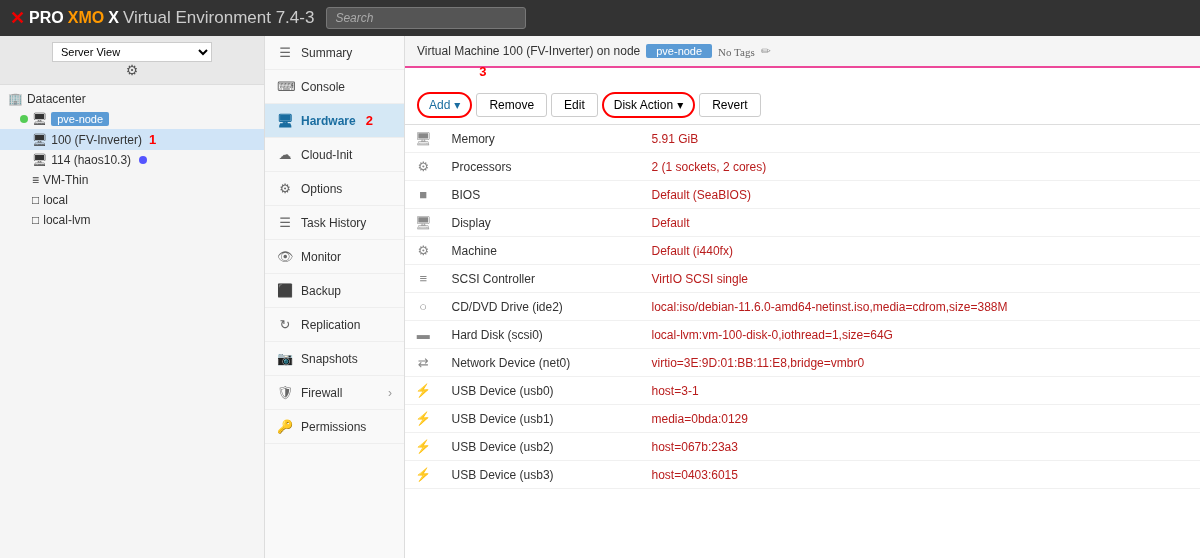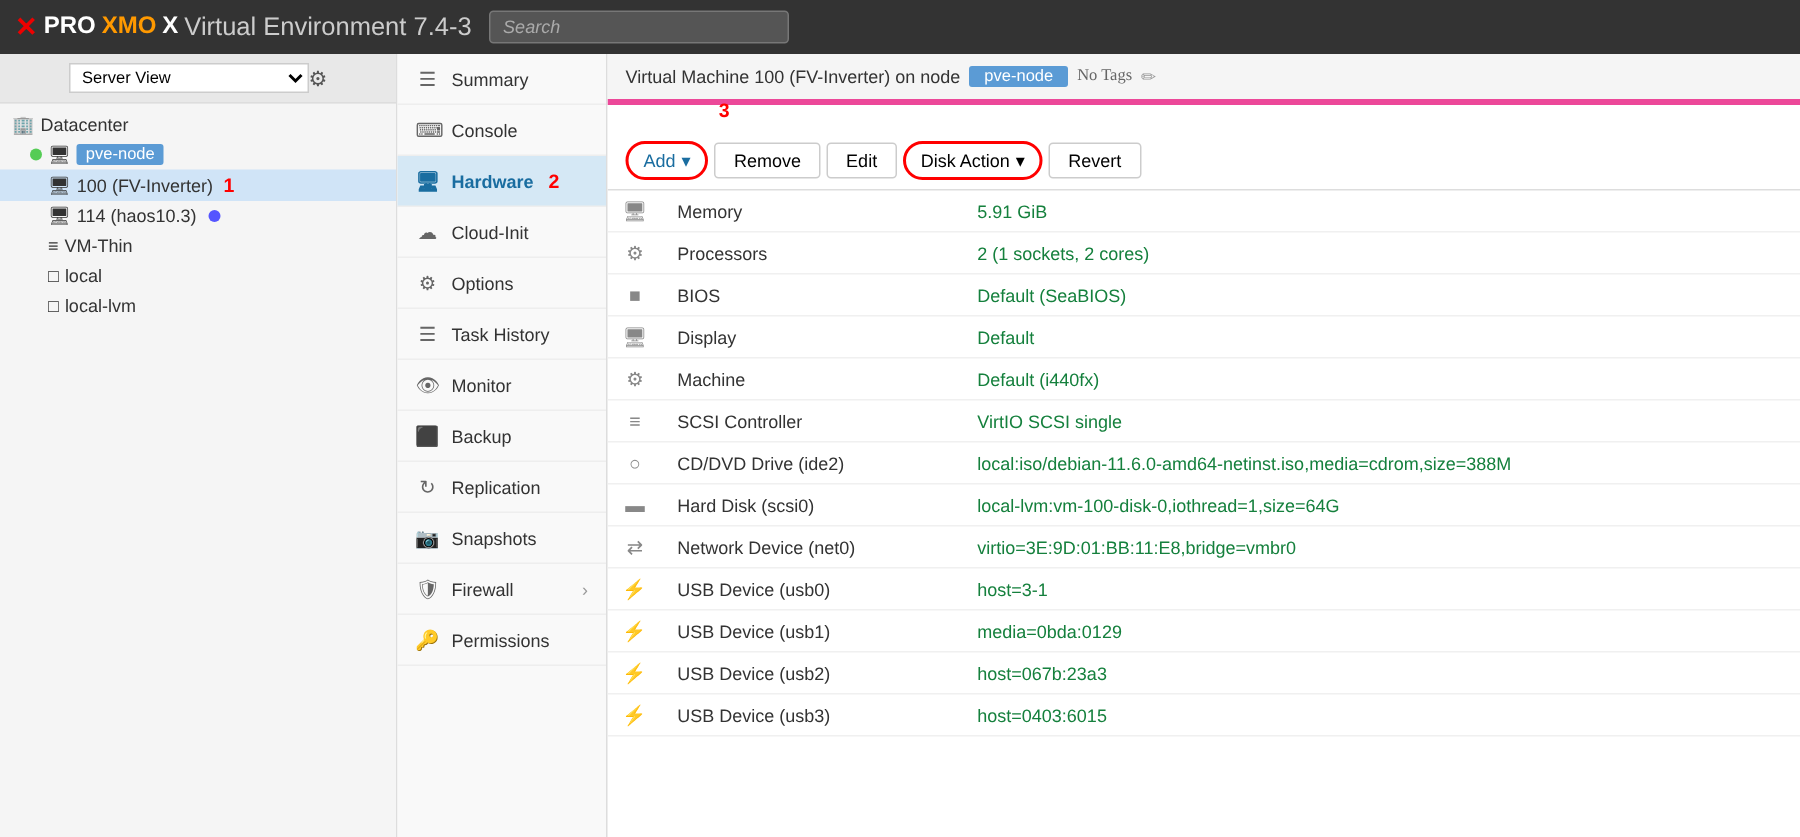--- a/index.html
+++ b/index.html
@@ -23,22 +23,22 @@
 
     
     .main { display: flex; height: calc(558px - 36px); }
 
     
     .sidebar {
       width: 265px; border-right: 1px solid #ddd;
       background: #f5f5f5; overflow-y: auto; flex-shrink: 0;
     }
     .sidebar-header {
-      display: flex; align-items: center; justify-content: center;
-      padding: 6px 8px; border-bottom: 1px solid #ddd; background: #e8e8e8;
+      display: flex; align-items: center; justify-content: flex-start;
+      padding: 6px 8px; border-bottom: 1px solid #ddd; background: #e8e8e8; flex-direction: column;
     }
     .sidebar-header-left { display: flex; align-items: center; gap: 6px; font-size: 12px; }
     .server-view-select {
       background: #fff; border: 1px solid #ccc; padding: 2px 4px;
       font-size: 11px; width: 160px;
     }
     .gear-btn { background: none; border: none; cursor: pointer; color: #555; font-size: 14px; }
 
     .tree { padding: 4px 0; }
     .tree-item {
@@ -69,22 +69,22 @@
     }
     .nav-item.active { background: #d5e8f5; color: #1a6da0; font-weight: bold; }
     .nav-icon { font-size: 13px; color: #666; width: 16px; text-align: center; }
     .nav-item.active .nav-icon { color: #1a6da0; }
 
     
     .content { flex: 1; overflow: auto; }
 
     
     .content-header {
-      display: flex; align-items: flex-start; padding: 8px 12px;
-      border-bottom: 4px solid #ec4899; background: #f5f5f5; gap: 6px;
+      display: flex; align-items: flex-end; padding: 8px 12px;
+      border-bottom: 2px solid #ec4899; background: #f5f5f5; gap: 6px;
       flex-wrap: wrap;
     }
     .vm-title { font-size: 12px; color: #333; }
     .node-badge {
       background: #5b9bd5; color: #fff; padding: 1px 10px;
       border-radius: 2px; font-size: 11px;
     }
     .no-tags { font-size: 11px; color: #666; font-family: Liberation Serif, serif; }
     .edit-icon { color: #999; cursor: pointer; }
 
@@ -104,21 +104,21 @@
     }
     .btn-disk { position: relative; }
     .label-3 { color: red; font-weight: bold; font-size: 13px; margin-left: 3px; }
 
     
     .hw-table { width: 100%; border-collapse: collapse; }
     .hw-table tr { border-bottom: 1px solid #f0f0f0; }
     .hw-table td { padding: 6px 10px; font-size: 12px; vertical-align: middle; }
     .hw-table td:first-child { width: 30px; text-align: center; color: #666; }
     .hw-table td:nth-child(2) { width: 200px; color: #333; font-weight: 500; }
-    .hw-table td:nth-child(3) { color: #15803d; }
+    .hw-table td:nth-child(3) { color: #b91c1c; }
     .hw-icon { font-size: 13px; color: #888; }
   </style>
 </head>
 <body>
 
 <div class="topbar">
   <div class="logo">
     <span class="logo-x">✕</span>
     <span class="logo-prox">PRO</span>
       <span class="logo-mox">XMO</span>

